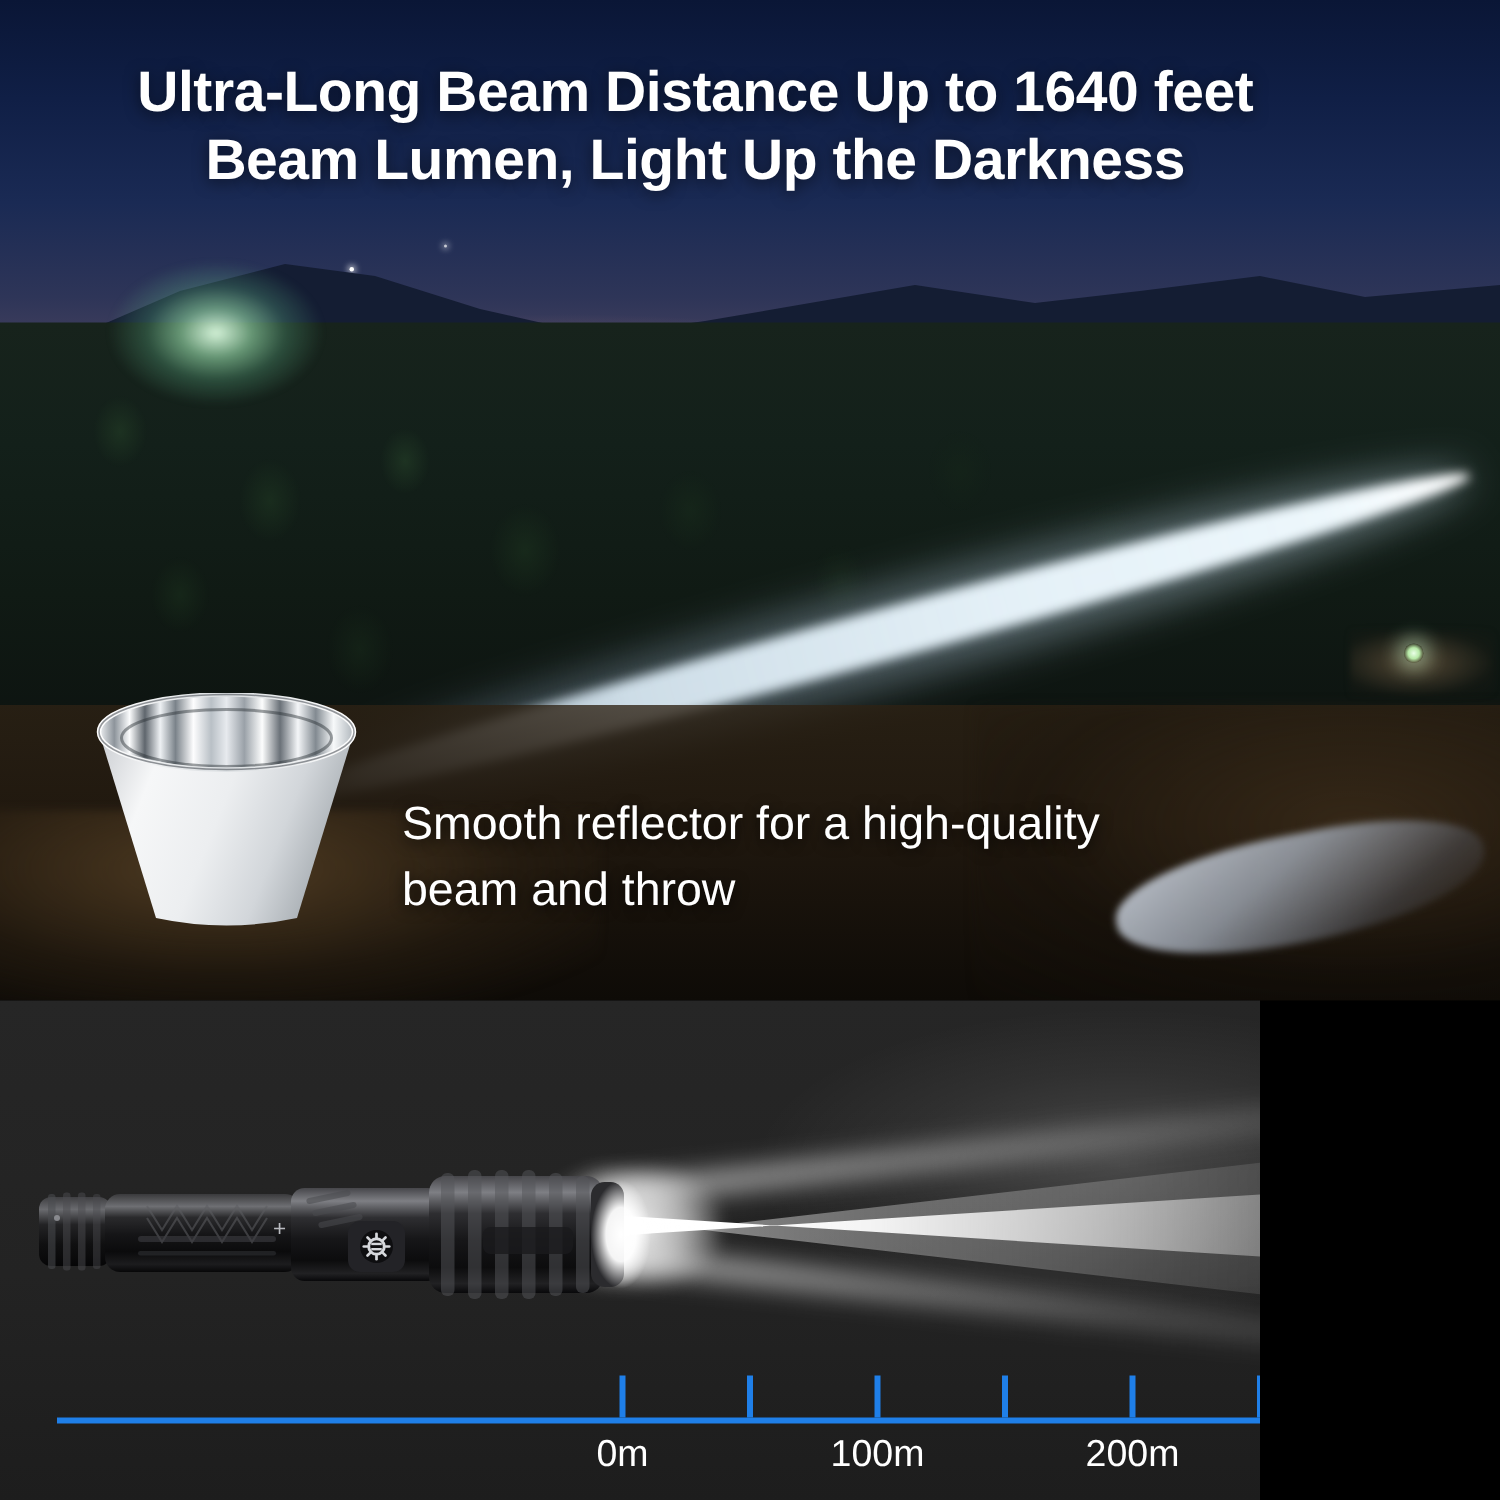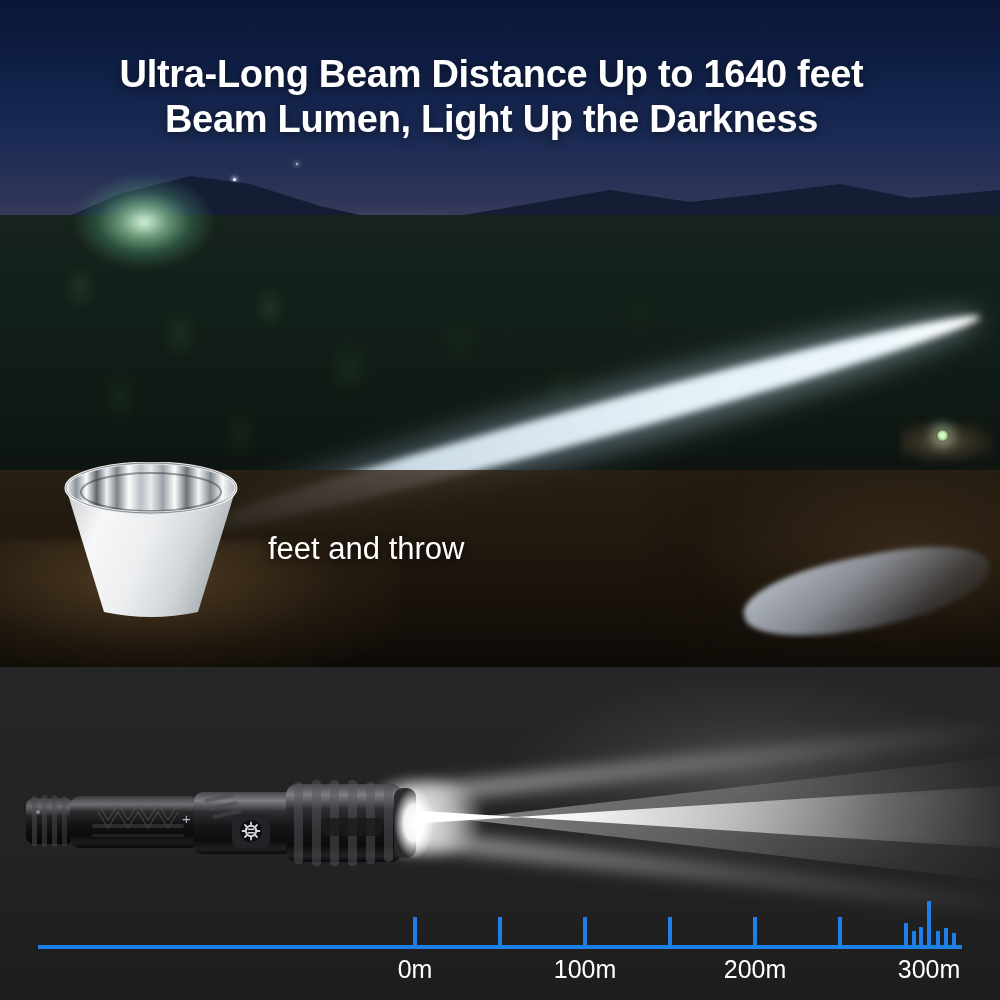--- a/index.html
+++ b/index.html
@@ -79,31 +79,31 @@
       filter:blur(2.5px);}
   .rockR{position:absolute;left:650px;top:470px;width:360px;height:200px;
       background:radial-gradient(ellipse at 70% 40%,rgba(70,52,30,.55) 0%,rgba(26,19,11,.3) 60%,rgba(0,0,0,0) 100%);
       filter:blur(4px);}
 
   
   #reflector{position:absolute;left:52px;top:462px;width:198px;height:158px;}
   .refl-svg{display:block;}
 
   
-  .headline{position:absolute;left:0;top:52px;width:927px;text-align:center;
+  .headline{position:absolute;left:0;top:40px;width:927px;text-align:center;
       color:#fff;font-size:38px;font-weight:bold;line-height:1.18;
-      letter-spacing:-.3px;text-shadow:0 2px 10px rgba(0,0,0,.55);padding-left:28px;}
+      letter-spacing:-.3px;text-shadow:0 2px 10px rgba(0,0,0,.55);}
   .headline div{white-space:nowrap;}
 
   
   .reflCaption{position:absolute;left:268px;top:527px;width:700px;
       color:#fff;font-size:31px;line-height:1.42;text-shadow:0 2px 9px rgba(0,0,0,.75);}
 
   
-  #panel{position:absolute;left:0;top:667px;width:1000px;height:333px;
+  #panel{position:absolute;left:0;top:667px;width:840px;height:333px;
       background:linear-gradient(to bottom,#262626 0%,#232323 55%,#1d1d1d 100%);overflow:hidden;text-align:right;}
   .panelGlow{position:absolute;left:340px;top:-40px;width:660px;height:300px;
       background:radial-gradient(ellipse 330px 140px at 62% 50%,rgba(255,255,255,.16) 0%,rgba(255,255,255,.05) 45%,rgba(255,255,255,0) 75%);}
 
   
   .coneUp{position:absolute;left:398px;top:125px;width:600px;height:10px;
       transform-origin:left center;transform:rotate(-6.4deg);
       background:linear-gradient(to right,rgba(255,255,255,.98) 0%,rgba(255,255,255,.75) 25%,rgba(255,255,255,.34) 60%,rgba(255,255,255,.05) 100%);
       filter:blur(9px);}
   .coneDn{position:absolute;left:398px;top:165px;width:600px;height:10px;
@@ -213,21 +213,22 @@
         <ellipse cx="99" cy="26" rx="85" ry="25" fill="none" stroke="rgba(60,66,72,.55)" stroke-width="1"></ellipse>
       </svg>
     </div>
 
     <div class="headline">
       <div>Ultra-Long Beam Distance Up to 1640 feet</div>
       <div>Beam Lumen, Light Up the Darkness</div>
     </div>
 
     <div class="reflCaption">
-      <div>feet and throw</div>
+      <div>Smooth reflector for a high-quality</div>
+      <div>beam and throw</div>
     </div>
   </div>
 
   <div id="panel">
 
     <div class="panelGlow"></div>
     <div class="coneSpill"></div>
     <div class="coneCore"></div>
     <div class="coneUp"></div>
     <div class="coneDn"></div>

